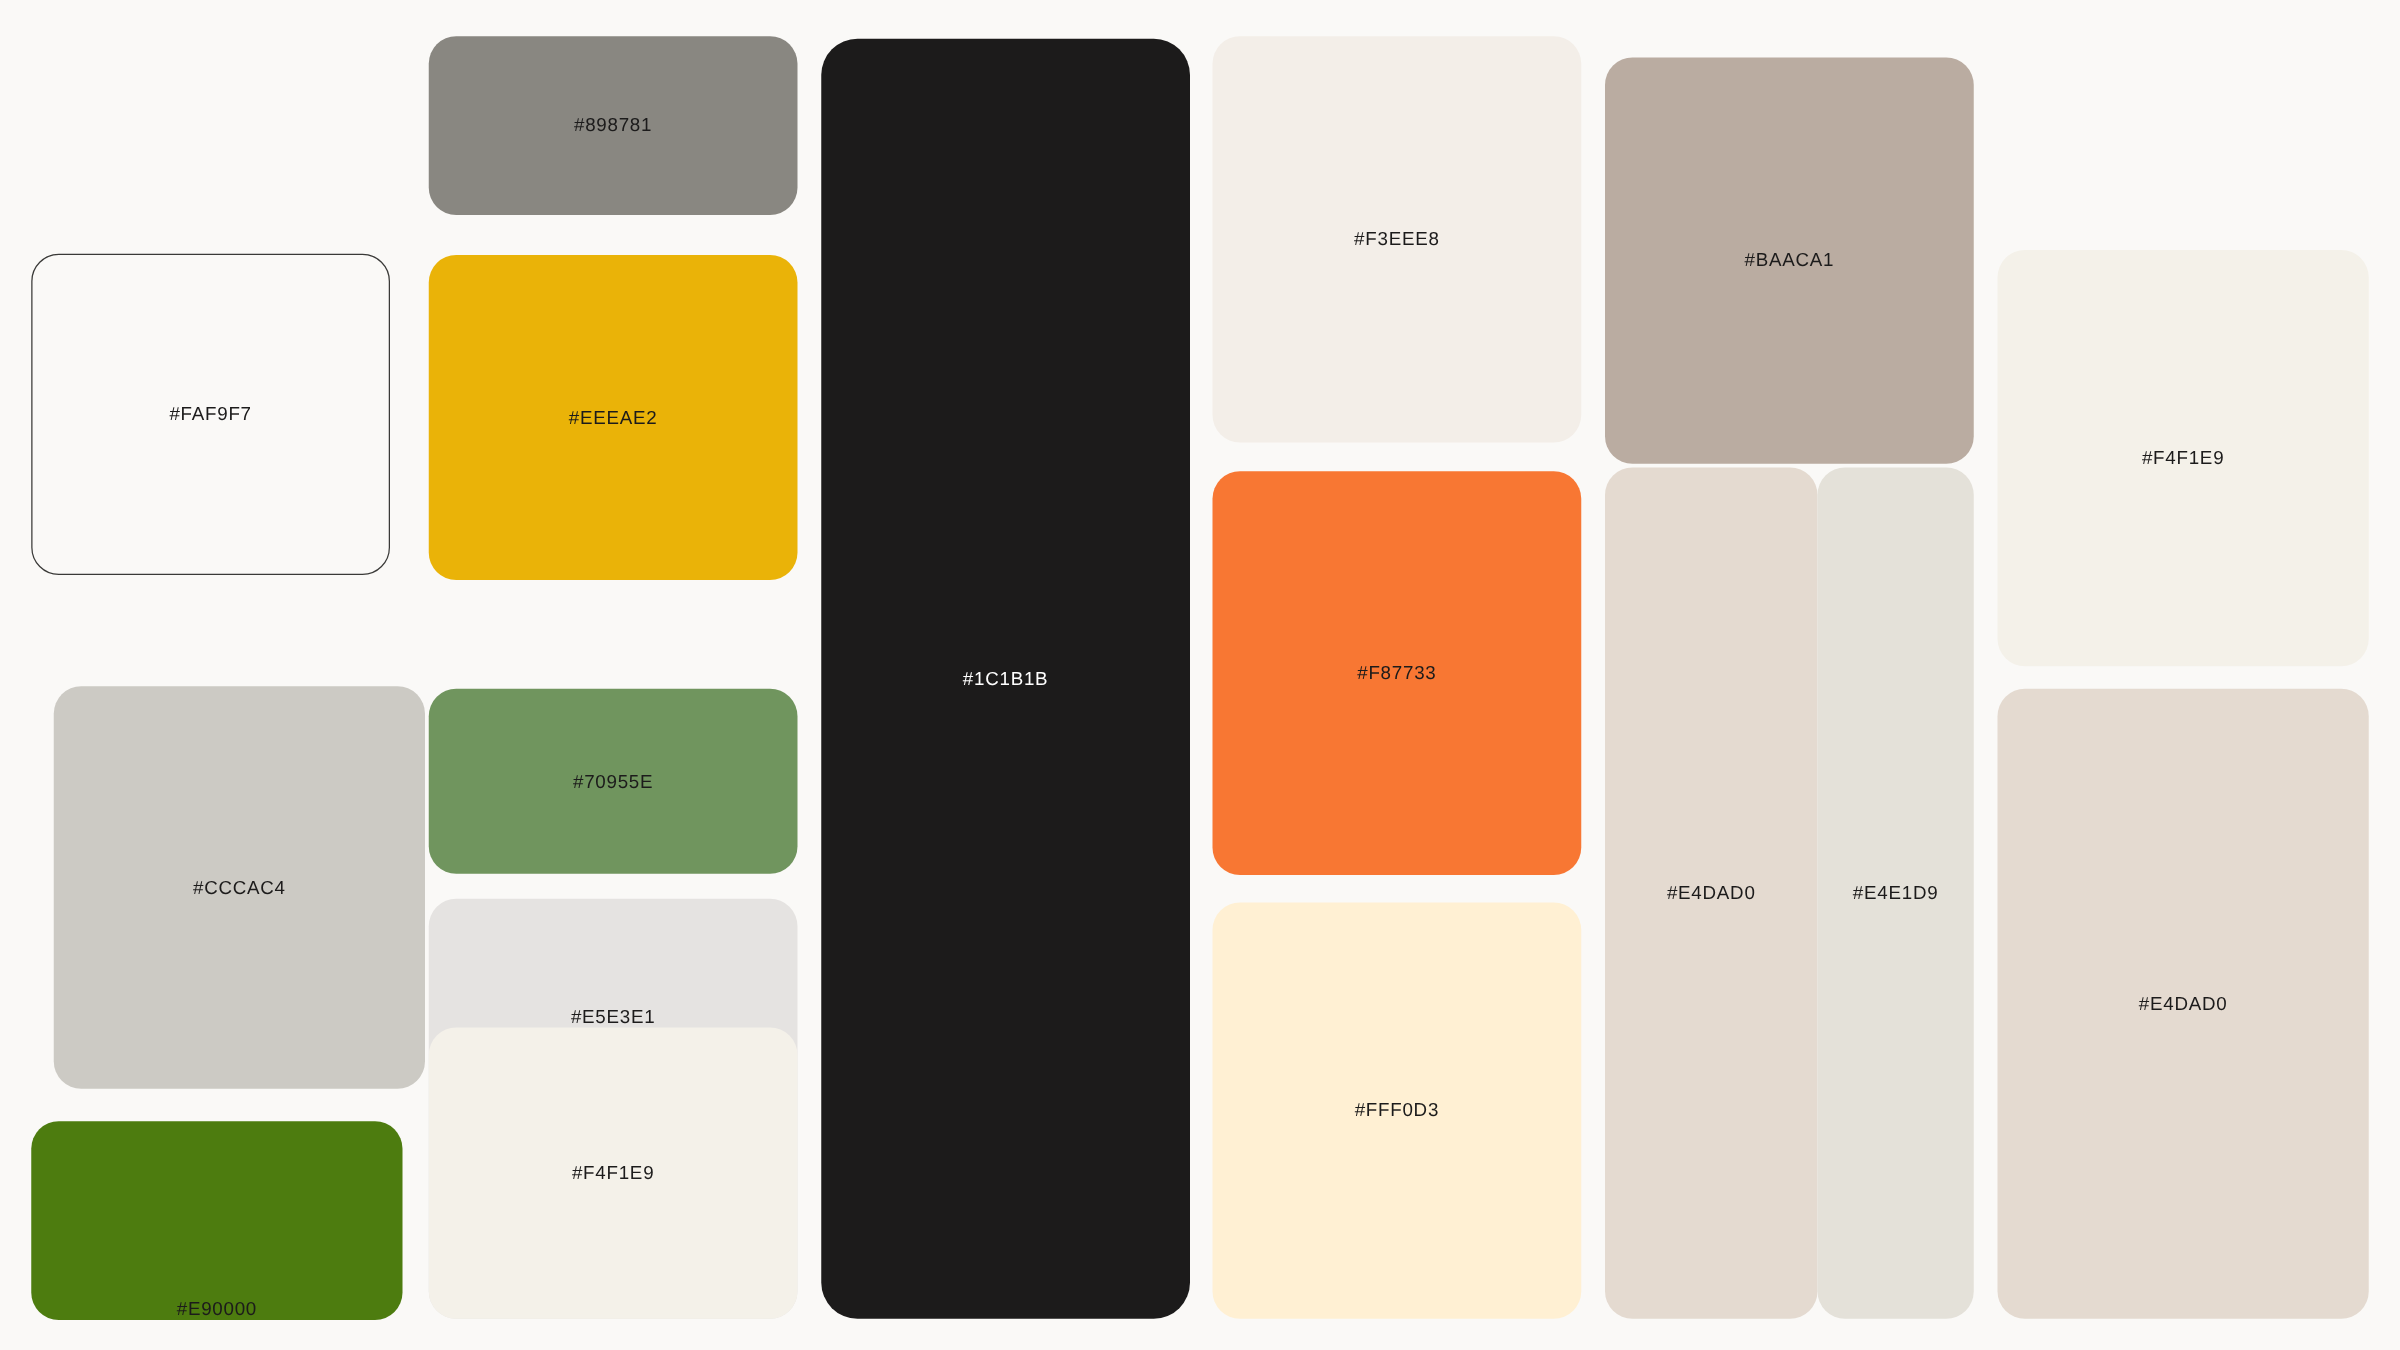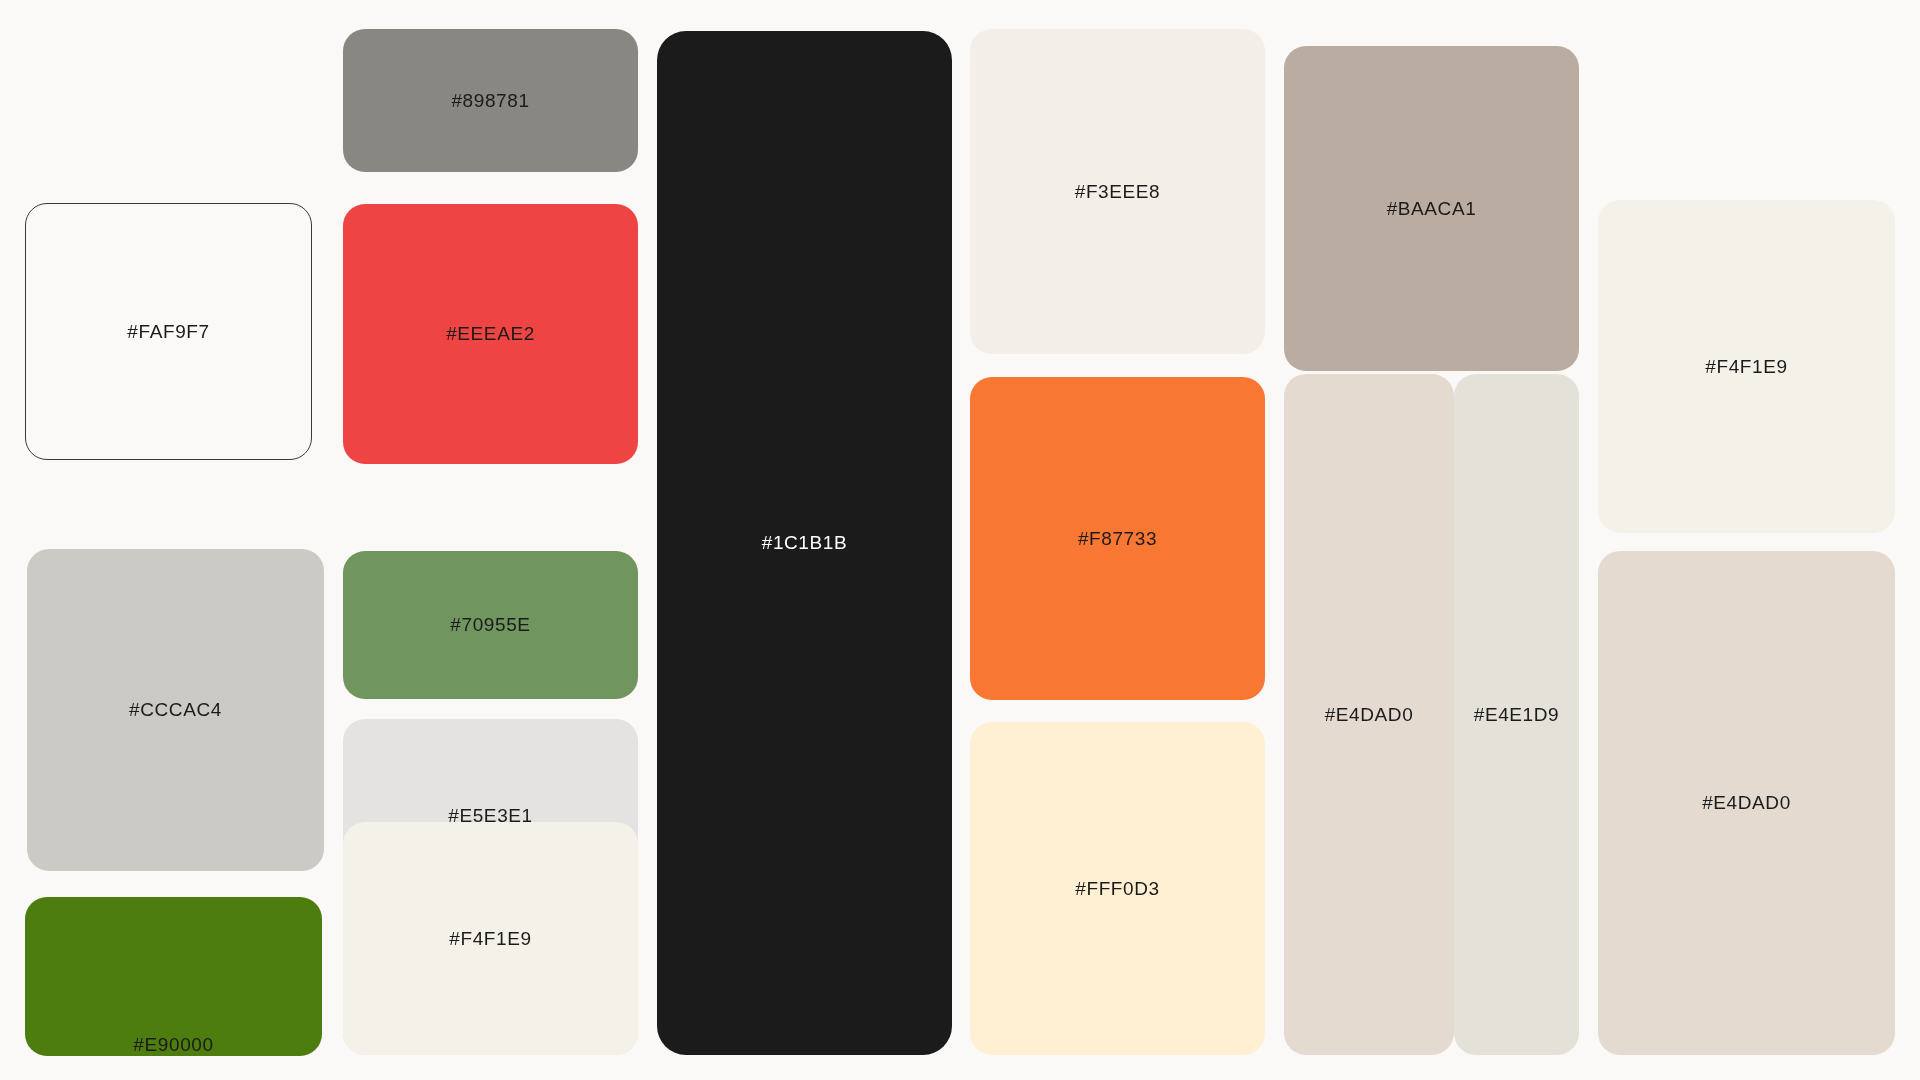--- a/index.html
+++ b/index.html
@@ -24,21 +24,21 @@
     position: absolute;
     border-radius: 22px;
     box-sizing: border-box;
     display: flex;
     align-items: center;
     justify-content: center;
   }
 
   .swatch-label {
     font-family: "Liberation Sans", sans-serif;
-    font-size: 19px;
+    font-size: 15px;
     letter-spacing: 0.6px;
     font-weight: 400;
     color: #1C1B1B;
     white-space: nowrap;
     user-select: none;
   }
 
   .label-light { color: #FFFFFF; }
 
   
@@ -48,30 +48,30 @@
     border: 1px solid #3A3A38;
   }
 </style>
 </head>
 <body style="background: rgb(250, 249, 247);">
 
 <div id="palette-board">
     <div class="swatch outlined" style="left: 25px; top: 203px; width: 287px; height: 257px; background: rgb(250, 249, 247);">
       <span class="swatch-label">#FAF9F7</span>
     </div>
-    <div class="swatch" style="left: 27px; top: 549px; width: 297px; height: 322px; background: rgb(204, 202, 196);">
+    <div class="swatch" style="left: 43px; top: 549px; width: 297px; height: 322px; background: rgb(204, 202, 196);">
       <span class="swatch-label">#CCCAC4</span>
     </div>
     <div class="swatch" style="left: 25px; top: 897px; width: 297px; height: 159px; background: #4d7c0f; align-items: flex-end;">
       <span class="swatch-label">#E90000</span>
     </div>
     <div class="swatch" style="left: 343px; top: 29px; width: 295px; height: 143px; background: rgb(137, 135, 129);">
       <span class="swatch-label">#898781</span>
     </div>
-    <div class="swatch" style="left: 343px; top: 204px; width: 295px; height: 260px; background: #ef4444;">
+    <div class="swatch" style="left: 343px; top: 204px; width: 295px; height: 260px; background: #eab308;">
       <span class="swatch-label">#EEEAE2</span>
     </div>
     <div class="swatch" style="left: 343px; top: 551px; width: 295px; height: 148px; background: rgb(112, 149, 94);">
       <span class="swatch-label">#70955E</span>
     </div>
     <div class="swatch label-top" style="left: 343px; top: 719px; width: 295px; height: 336px; background: rgb(229, 227, 225);">
       <span class="swatch-label" style="margin-top: 86px;">#E5E3E1</span>
     </div>
     <div class="swatch" style="left: 343px; top: 822px; width: 295px; height: 233px; background: rgb(244, 241, 233);">
       <span class="swatch-label">#F4F1E9</span>

